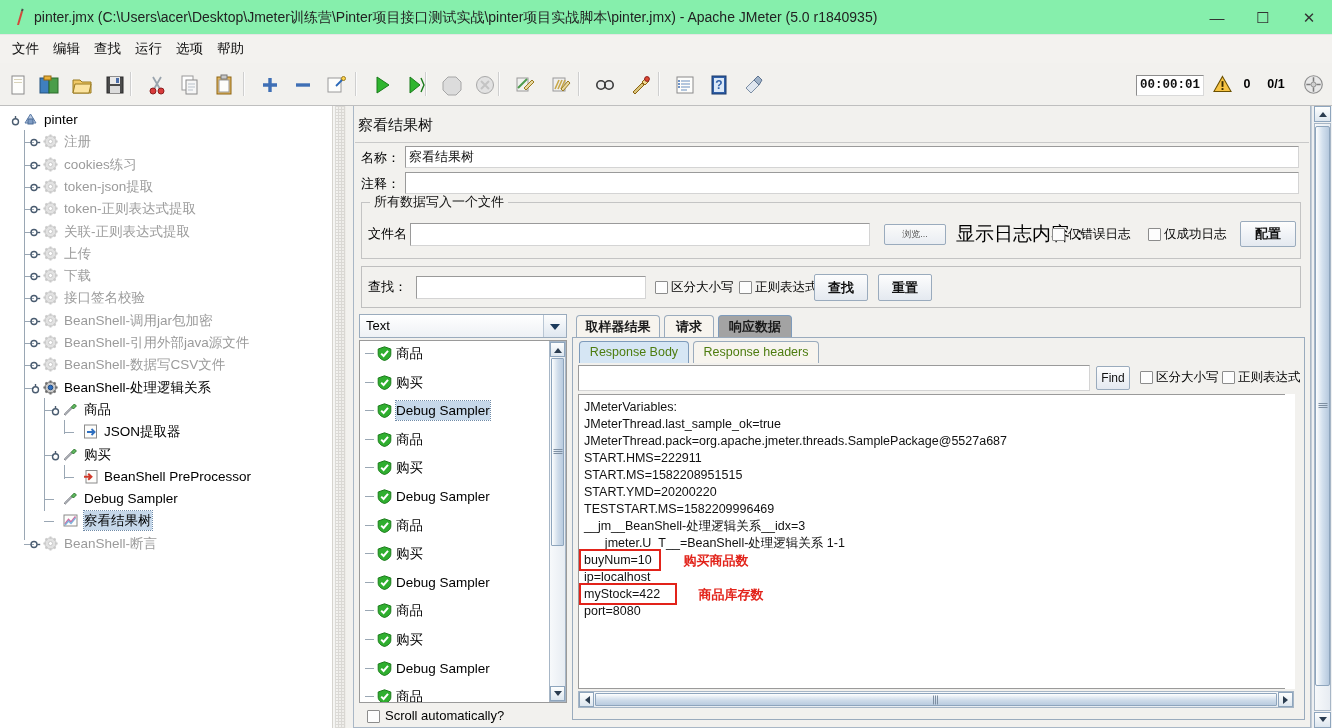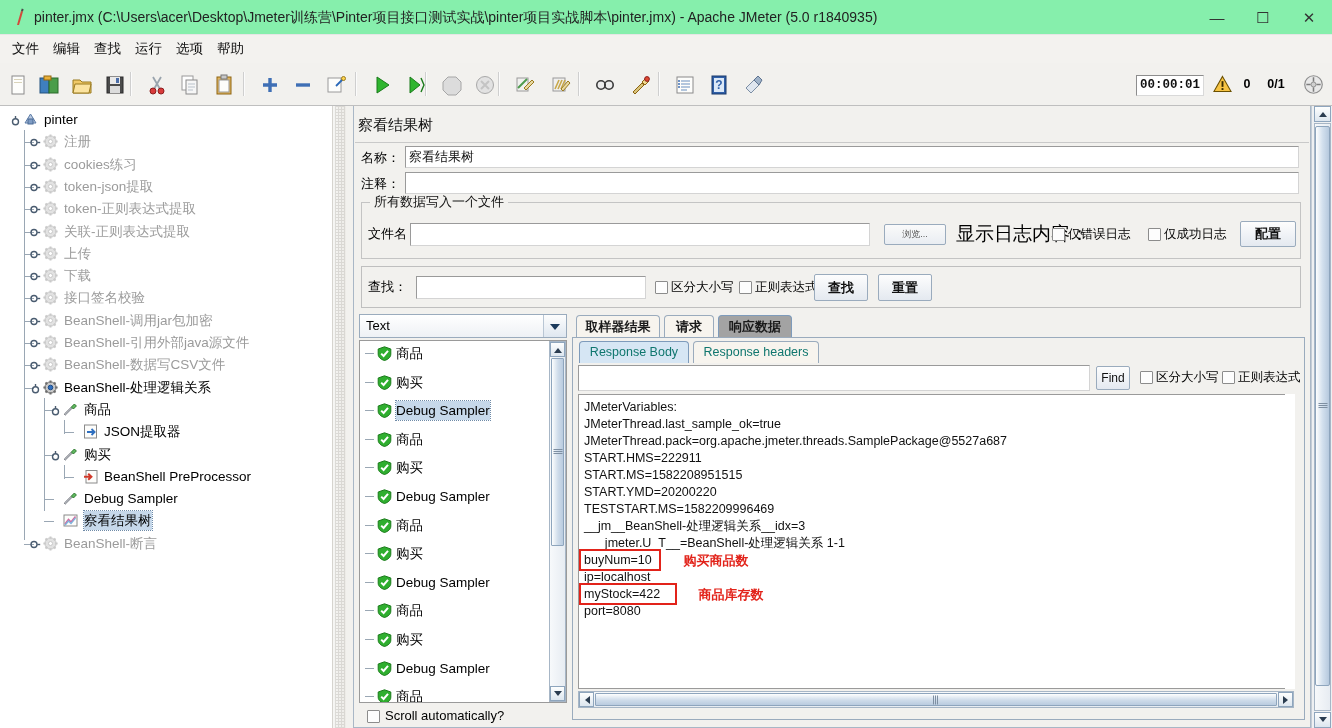--- a/index.html
+++ b/index.html
@@ -137,21 +137,21 @@
   .tabstrip{position:absolute;left:0;top:0;width:733px;height:24px;}
   .tab{position:absolute;top:1px;height:23px;line-height:22px;box-sizing:border-box;
        border:1px solid #9aabbd;border-bottom:none;background:#f7f4ee;
        border-radius:4px 4px 0 0;text-align:center;font-size:13px;font-weight:bold;
        color:#1a1a1a;cursor:default;}
   .tab.act{background:#a3a3a3;border-color:#7e9bbb;}
   .tabpanel{position:absolute;left:0;top:23px;width:733px;height:383px;
             border:1px solid #9aabbd;box-sizing:border-box;background:#f2f1ee;}
   .tab2{position:absolute;top:3px;height:22px;line-height:21px;box-sizing:border-box;
         border:1px solid #9aabbd;border-bottom:none;background:#f7f4ee;
-        border-radius:4px 4px 0 0;text-align:center;font-size:12.5px;color:#0f766e;cursor:default;}
+        border-radius:4px 4px 0 0;text-align:center;font-size:12.5px;color:#4d7c0f;cursor:default;}
   .tab2.act{background:#d6e6f4;border-color:#7e9bbb;}
   .findbar{position:absolute;left:5px;top:27px;width:718px;height:26px;}
   .bodyarea{position:absolute;left:5px;top:56px;width:716px;height:295px;background:#fff;
             border:1px solid #9a9a9a;box-sizing:border-box;overflow:hidden;}
   .bline{position:absolute;left:5px;height:17px;line-height:17px;white-space:pre;
          font-family:"Liberation Sans","DejaVu Sans",sans-serif;font-size:12.5px;color:#111;}
   .redbox{position:absolute;border:2px solid #e2231a;box-sizing:border-box;}
   .redtext{position:absolute;height:17px;line-height:17px;color:#e2231a;font-size:13px;
            font-weight:bold;white-space:nowrap;}
   .hsb{position:absolute;background:linear-gradient(#f7f9fb,#e7ecf2);

